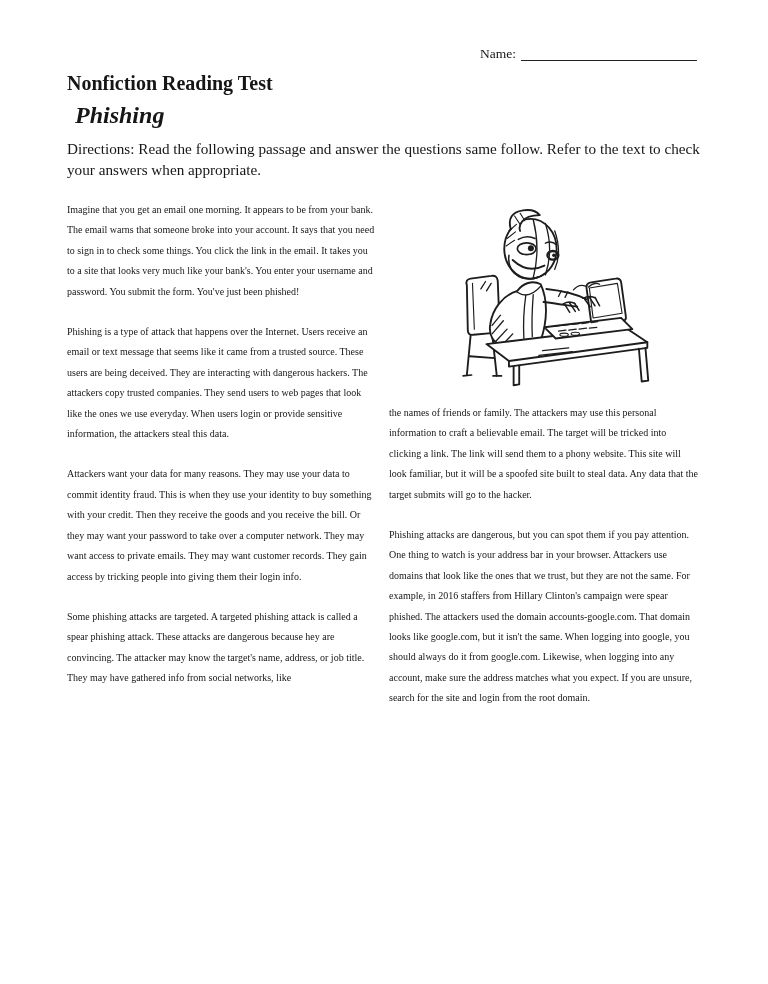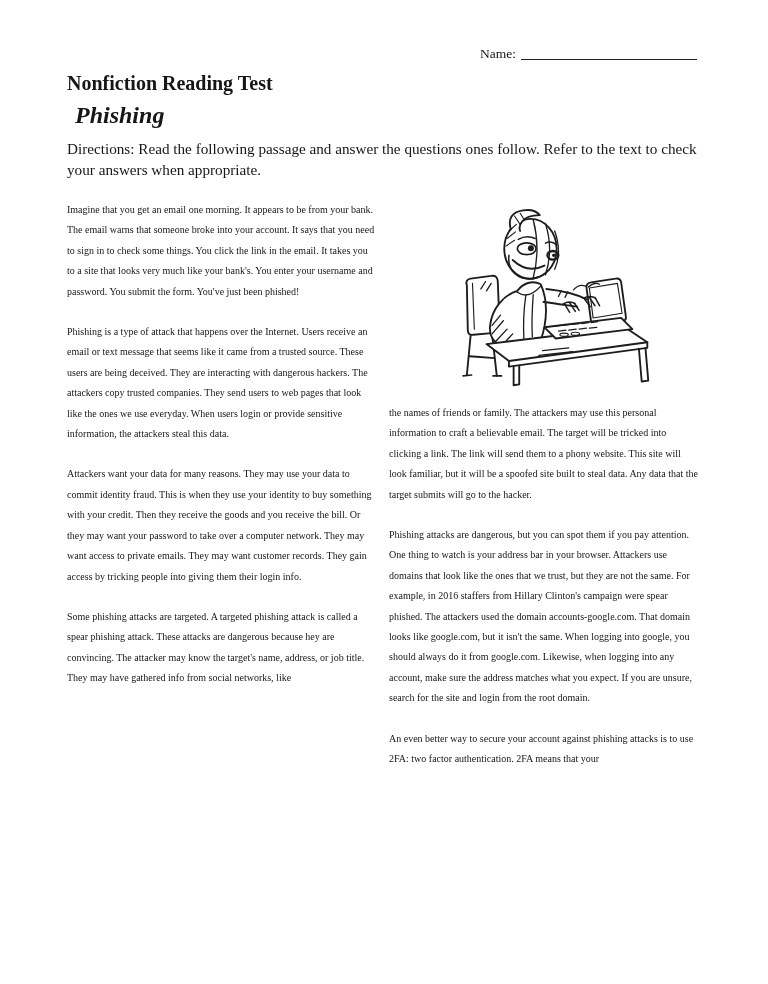--- a/index.html
+++ b/index.html
@@ -7,21 +7,21 @@
     position:relative;
     width:768px;height:984px;
     box-sizing:border-box;
     padding:46px 65px 10px 67px;
     background:#ffffff;
     color:#161616;
     font-family:"Liberation Serif", serif;
     overflow:hidden;
   }
   .name-row{
-    display:flex;justify-content:flex-end;align-items:flex-start;
+    display:flex;justify-content:flex-end;align-items:center;
     font-size:13.5px;line-height:16px;height:16px;
     padding-right:6px;
   }
   .name-line{
     display:inline-block;width:176px;height:13px;
     border-bottom:1.3px solid #222;margin-left:5px;
   }
   h1.title{
     font-size:20px;font-weight:bold;line-height:24px;
     margin:9px 0 0 0;
@@ -57,21 +57,21 @@
   <div class="name-row">
     <span>Name:</span>
     <span class="name-line"></span>
   </div>
 
   <h1 class="title">Nonfiction Reading Test</h1>
   <h2 class="subtitle">Phishing</h2>
 
   <p class="directions">
     <span class="bold">Directions:</span>
-    <span>Read the following passage and answer the questions ones follow. Refer to the text to check your answers when appropriate.</span>
+    <span>Read the following passage and answer the questions same follow. Refer to the text to check your answers when appropriate.</span>
   </p>
 
   <div class="columns">
 
     <div class="col">
       <p>Imagine that you get an email one morning. It appears to be from your bank. The email warns that someone broke into your account. It says that you need to sign in to check some things. You click the link in the email. It takes you to a site that looks very much like your bank's. You enter your username and password. You submit the form. You've just been phished!</p>
       <p>Phishing is a type of attack that happens over the Internet. Users receive an email or text message that seems like it came from a trusted source. These users are being deceived. They are interacting with dangerous hackers. The attackers copy trusted companies. They send users to web pages that look like the ones we use everyday. When users login or provide sensitive information, the attackers steal this data.</p>
       <p>Attackers want your data for many reasons. They may use your data to commit identity fraud. This is when they use your identity to buy something with your credit. Then they receive the goods and you receive the bill. Or they may want your password to take over a computer network. They may want access to private emails. They may want customer records. They gain access by tricking people into giving them their login info.</p>
       <p>Some phishing attacks are targeted. A targeted phishing attack is called a spear phishing attack. These attacks are dangerous because hey are convincing. The attacker may know the target's name, address, or job title. They may have gathered info from social networks, like</p>
     </div>
@@ -133,17 +133,16 @@
           <g>
             <path d="M159,103 q8,-4 14,0 M161,104 l6,8 M166,102 l6,9 M172,102 l5,9" stroke-width="1.6"></path>
             <path d="M138,109 q7,-4 13,0 M140,110 l5,8 M145,108 l6,9 M150,108 l5,8" stroke-width="1.6"></path>
             <path d="M149,94 q6,-7 13,-4 M165,91 q6,-6 12,-3 M133,101 l3,-6 m4,7 l3,-6" stroke-width="1.4"></path>
           </g>
         </svg>
       </div>
 
       <p>the names of friends or family. The attackers may use this personal information to craft a believable email. The target will be tricked into clicking a link. The link will send them to a phony website. This site will look familiar, but it will be a spoofed site built to steal data. Any data that the target submits will go to the hacker.</p>
       <p>Phishing attacks are dangerous, but you can spot them if you pay attention. One thing to watch is your address bar in your browser. Attackers use domains that look like the ones that we trust, but they are not the same. For example, in 2016 staffers from Hillary Clinton's campaign were spear phished. The attackers used the domain accounts-google.com. That domain looks like google.com, but it isn't the same. When logging into google, you should always do it from google.com. Likewise, when logging into any account, make sure the address matches what you expect. If you are unsure, search for the site and login from the root domain.</p>
-      <p>An even better way to secure your account against phishing attacks is to use 2FA: two factor authentication. 2FA means that your</p>
     </div>
 
   </div>
 </div>
 
 </body></html>

